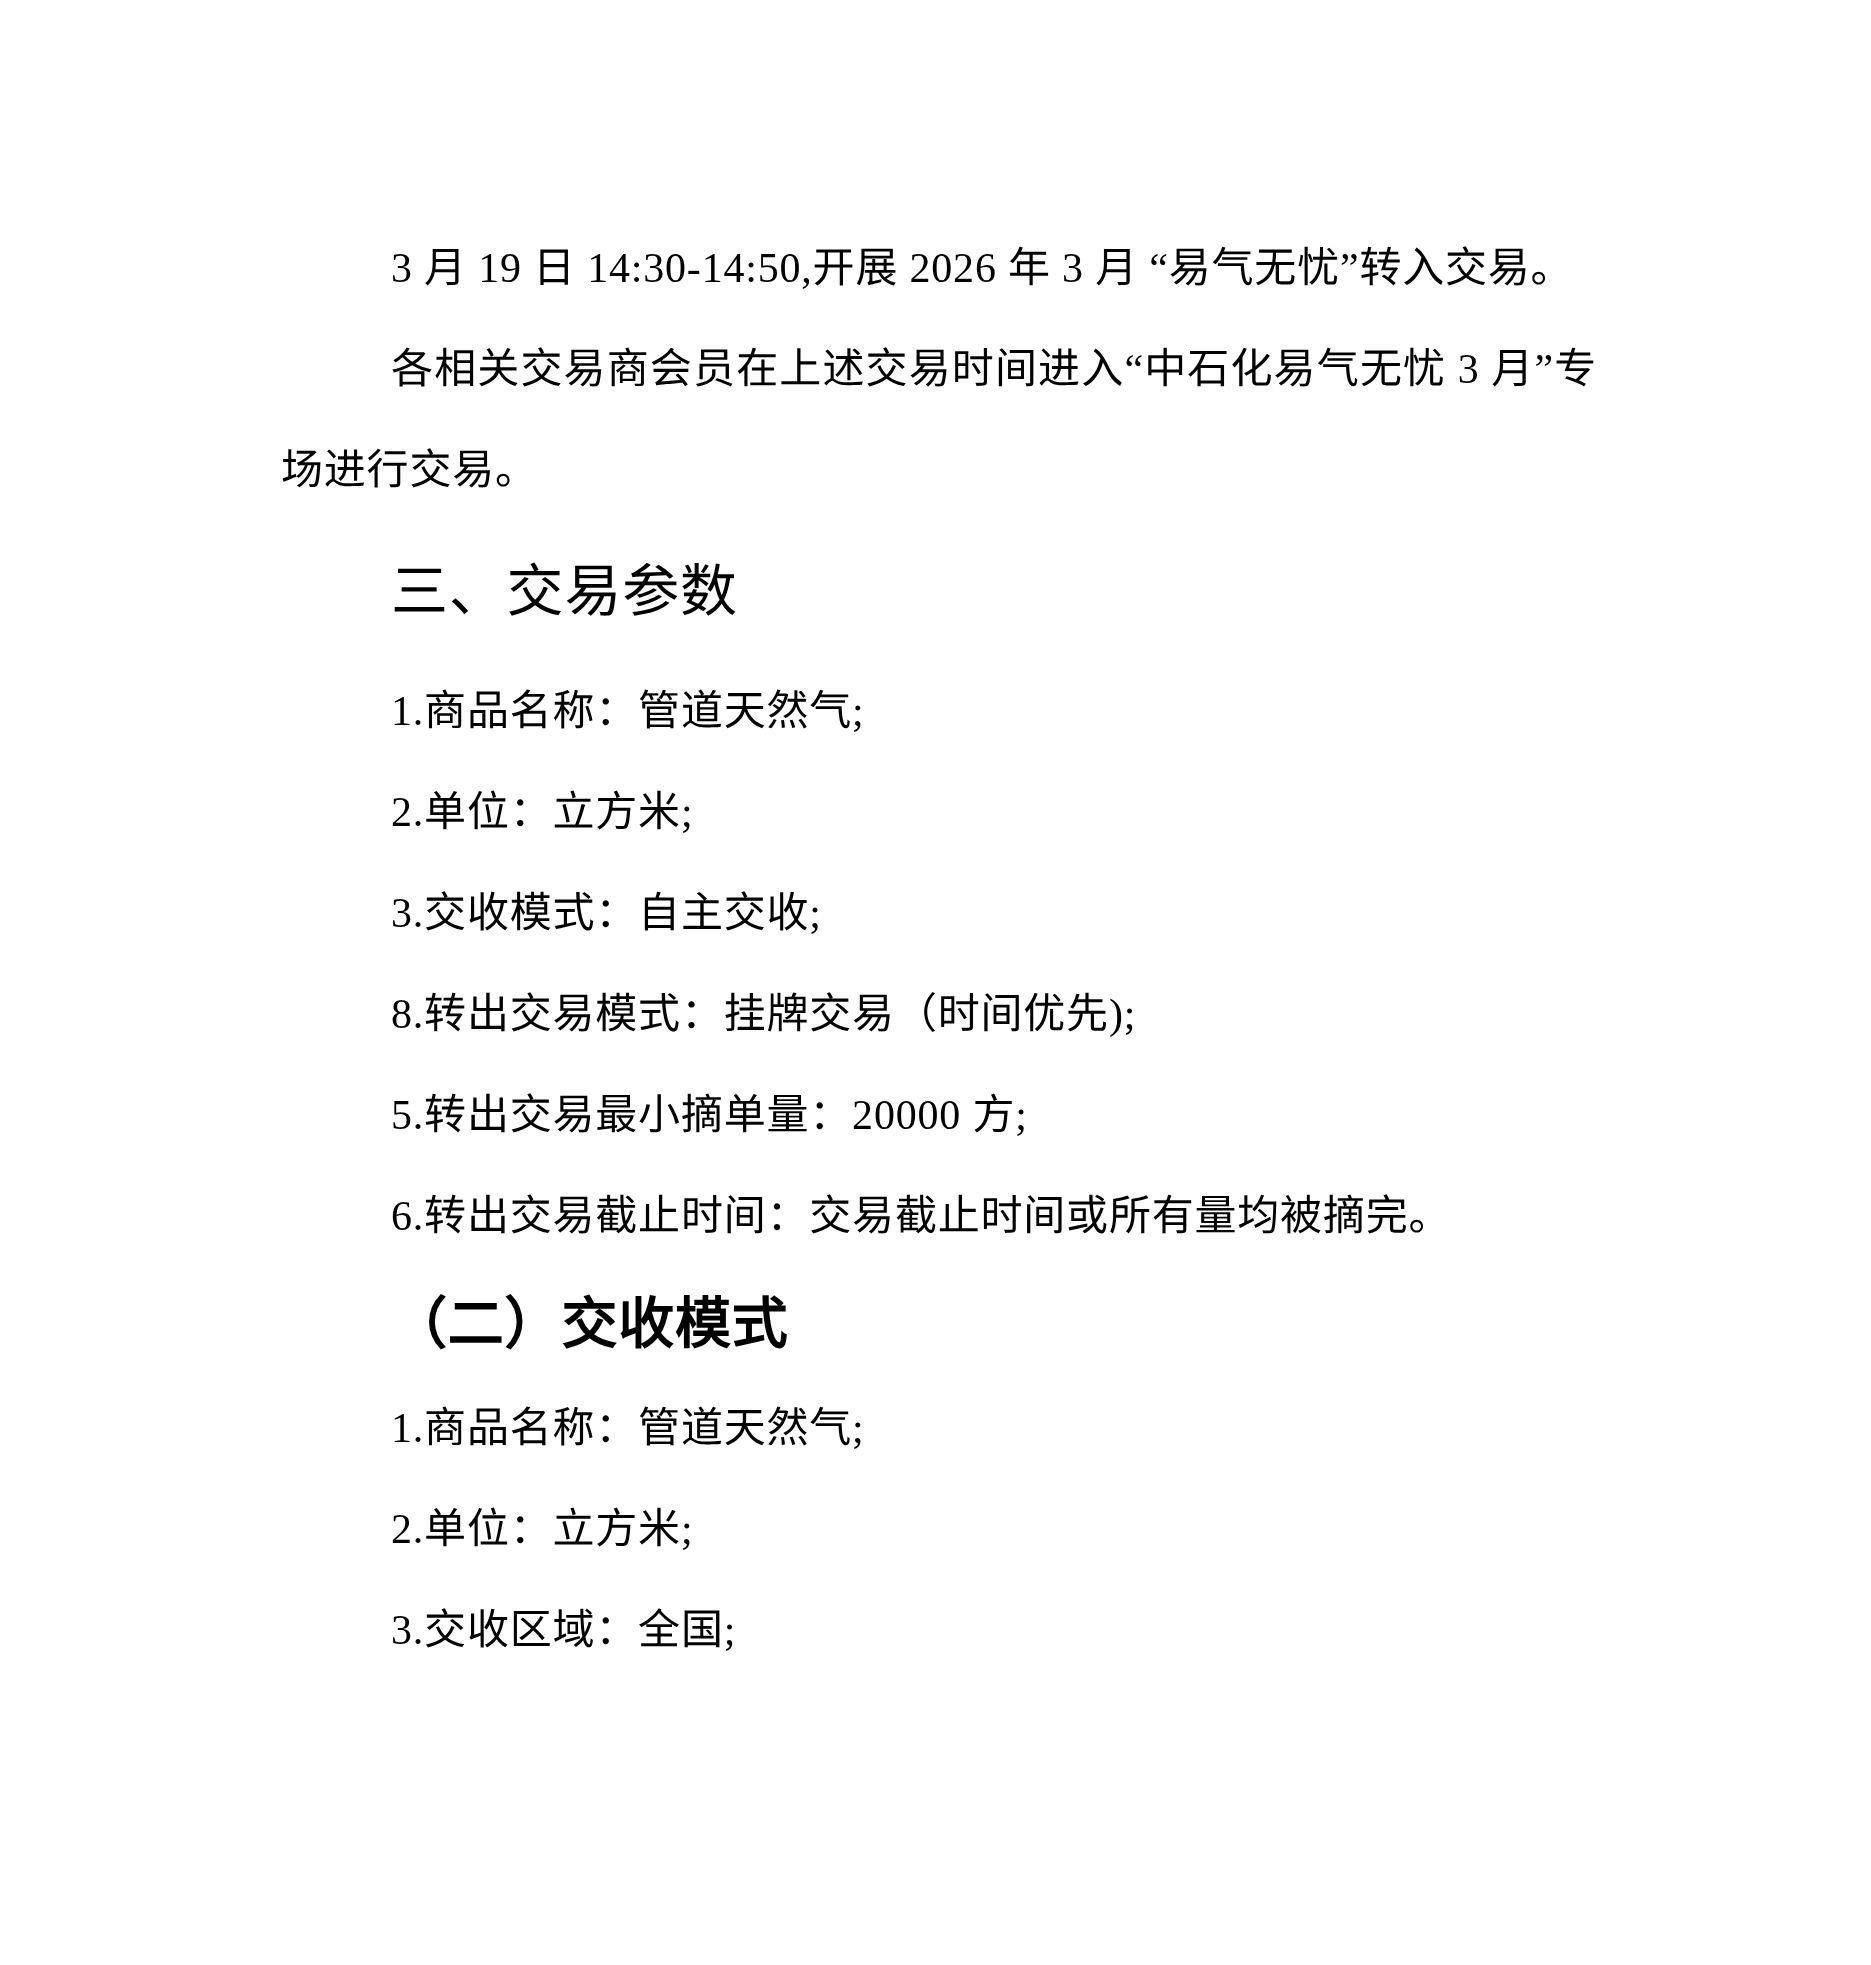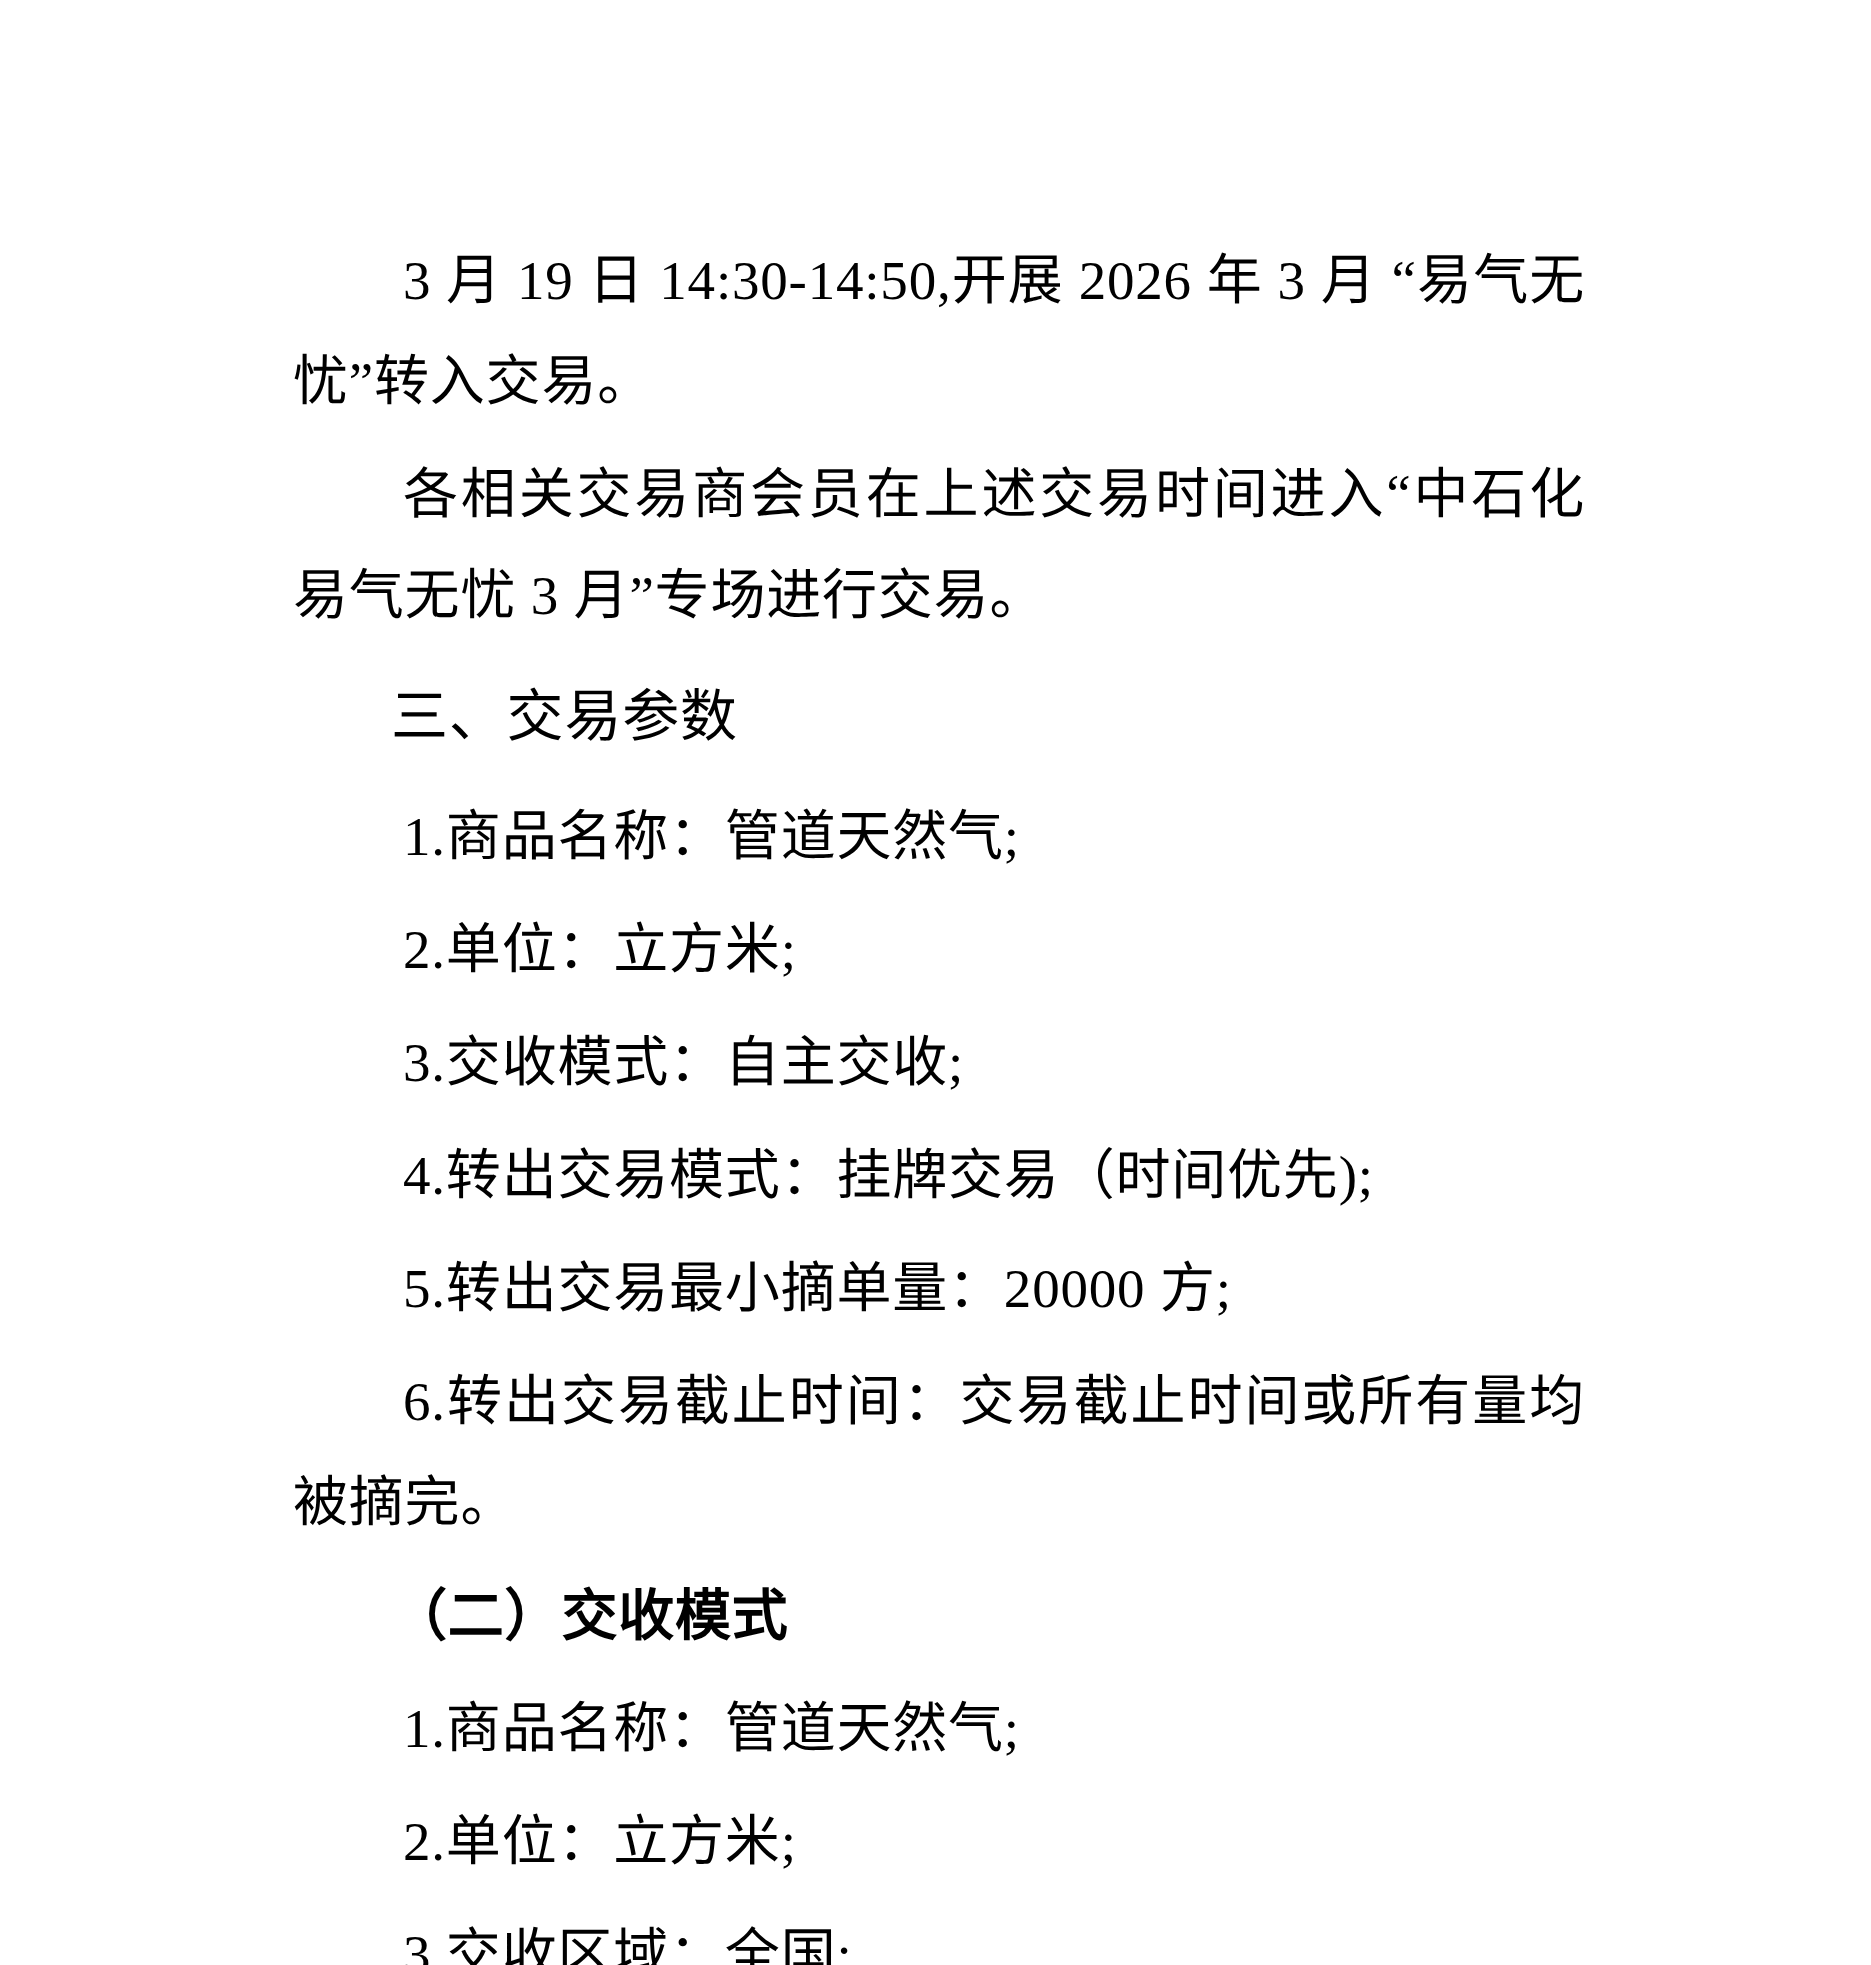--- a/index.html
+++ b/index.html
@@ -20,22 +20,22 @@
     position: absolute;
     top: 0; left: 0;
     width: 1872px;
     height: 2647px;
     background: #ffffff;
     box-sizing: border-box;
     padding: 218px 275px 0 281px;
     overflow: hidden;
   }
   .page p {
-    margin: 12px;
-    font-size: 55px;
+    margin: 0;
+    font-size: 42px;
     line-height: 101px;
     text-align: justify;
     text-justify: inter-character;
     letter-spacing: 0.8px;
     word-break: break-all;
   }
   .para-body {
     text-indent: 110px;
   }
   .heading-1 {
@@ -56,21 +56,21 @@
 </head>
 <body>
 
 <div class="page">
   <p class="para-body">3 月 19 日 14:30-14:50,开展 2026 年 3 月 “易气无忧”转入交易。</p>
   <p class="para-body">各相关交易商会员在上述交易时间进入“中石化易气无忧 3 月”专场进行交易。</p>
   <p class="heading-1">三、交易参数</p>
   <p class="para-body">1.商品名称：管道天然气;</p>
   <p class="para-body">2.单位：立方米;</p>
   <p class="para-body">3.交收模式：自主交收;</p>
-  <p class="para-body">4.转出交易模式：挂牌交易（时间优先);</p>
+  <p class="para-body">8.转出交易模式：挂牌交易（时间优先);</p>
   <p class="para-body">5.转出交易最小摘单量：20000 方;</p>
   <p class="para-body">6.转出交易截止时间：交易截止时间或所有量均被摘完。</p>
   <p class="heading-2">（二）交收模式</p>
   <p class="para-body">1.商品名称：管道天然气;</p>
   <p class="para-body">2.单位：立方米;</p>
   <p class="para-body">3.交收区域：全国;</p>
 
 </div>
 
 

